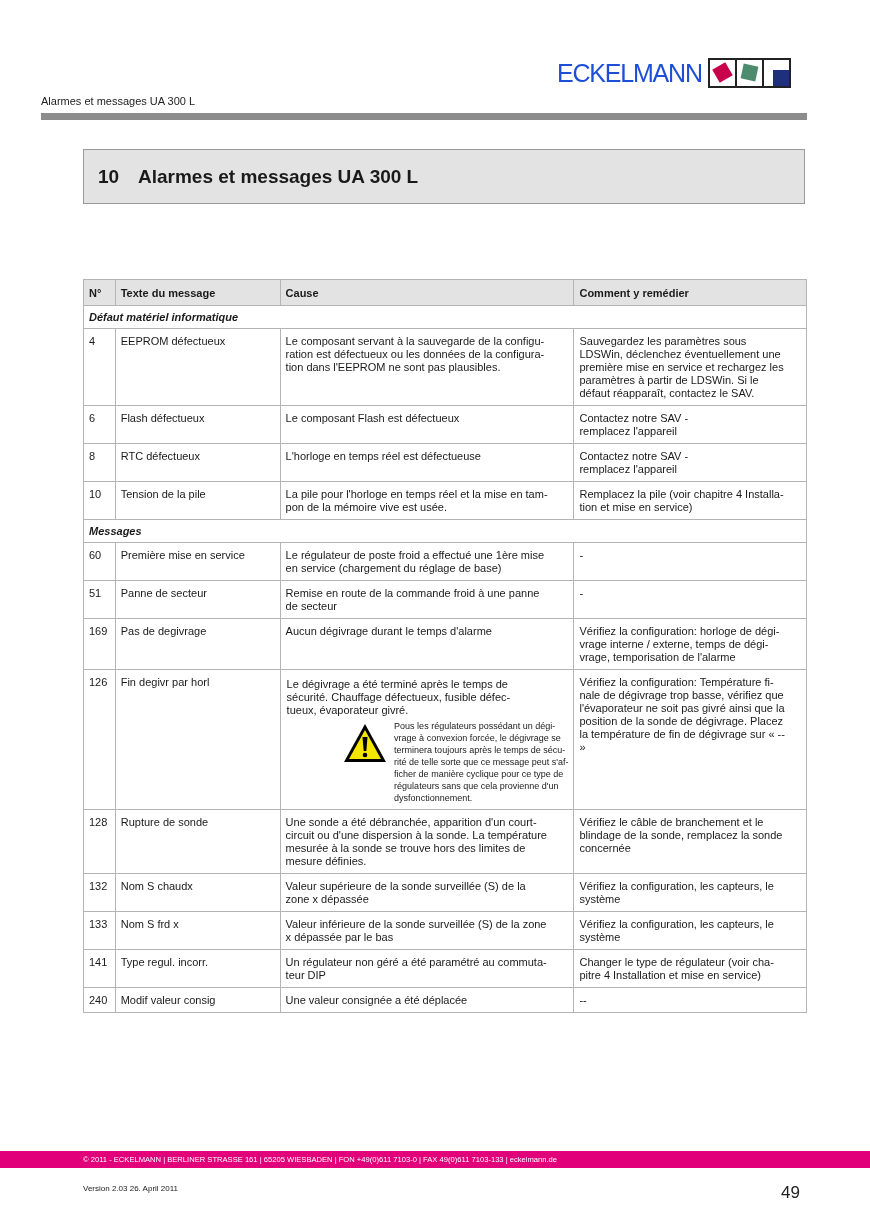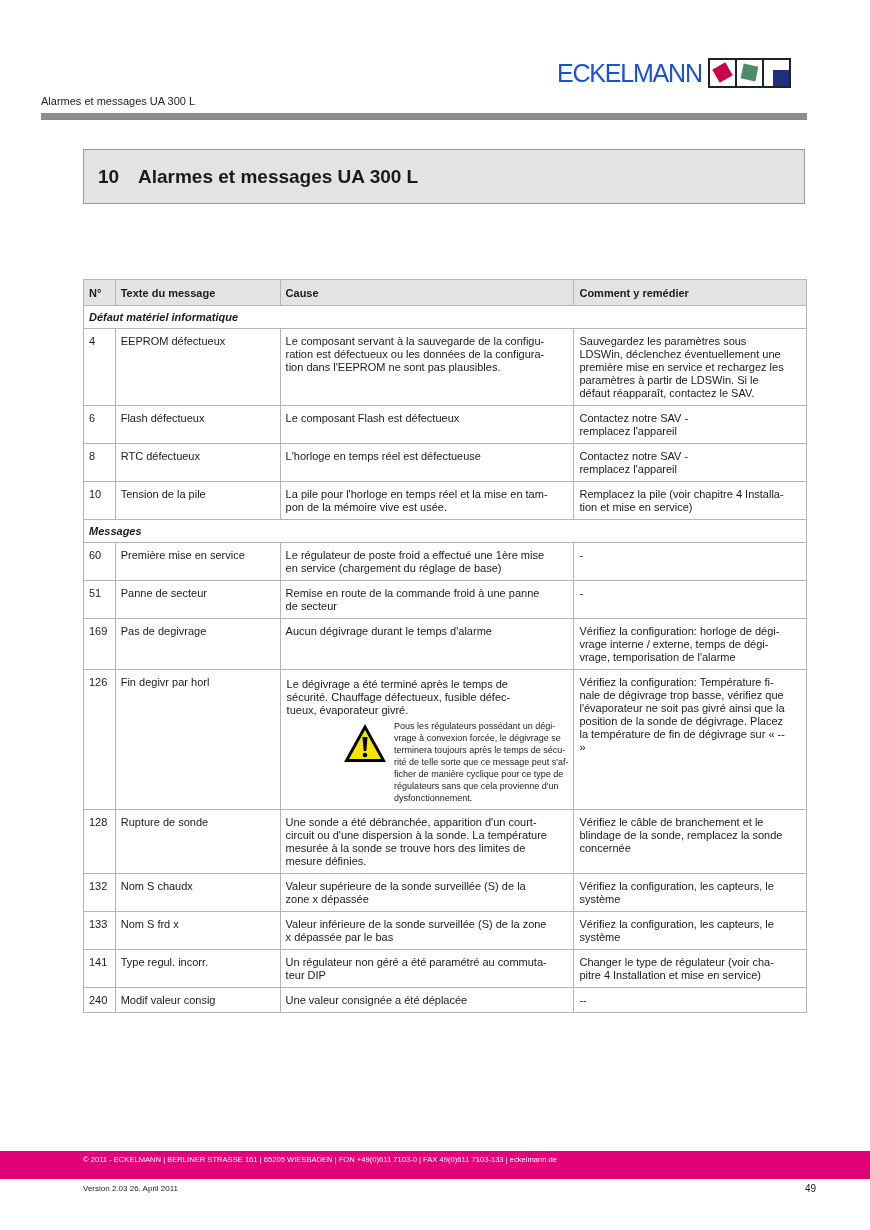--- a/index.html
+++ b/index.html
@@ -40,26 +40,26 @@
   table.alarms td.section { font-weight: bold; font-style: italic; padding: 5px 5px 4px 5px; }
   .col1 { width: 30px; } .col2 { width: 156px; } .col3 { width: 278px; } .col4 { width: 220px; }
   .cell-text { white-space: pre-line; display: block; }
   .row-lg td { padding-bottom: 12px; }
   .warn-wrap { display: flex; margin-top: 3px; justify-content: flex-end; }
   .warn-icon { width: 52px; flex: 0 0 52px; padding-top: 2px; }
   .warn-note { font-size: 9px; line-height: 12px; white-space: pre-line; }
   .cause126 { margin-top: 2px; margin-left: 1px; }
 
   .footer-bar {
-    position: absolute; left: 0; top: 1151px; width: 870px; height: 28px; background: #e2007a;
+    position: absolute; left: 0; top: 1151px; width: 870px; height: 17px; background: #e2007a;
     color: #fff; font-size: 7.6px; line-height: 17px;
   }
   .footer-bar span { margin-left: 83px; }
   .version { position: absolute; left: 83px; top: 1184px; font-size: 8px; color: #222; }
-  .page-num { position: absolute; left: 805px; top: 1183px; font-size: 10px; color: #222; }
+  .page-num { position: absolute; left: 781px; top: 1183px; font-size: 17px; color: #222; }
 </style>
 </head>
 <body>
 
 <div class="logo">
   <span class="logo-text">ECKELMANN</span>
   <div class="logo-boxes">
     <div class="logo-box">
         <div class="sq sq-red"></div>
       </div>

